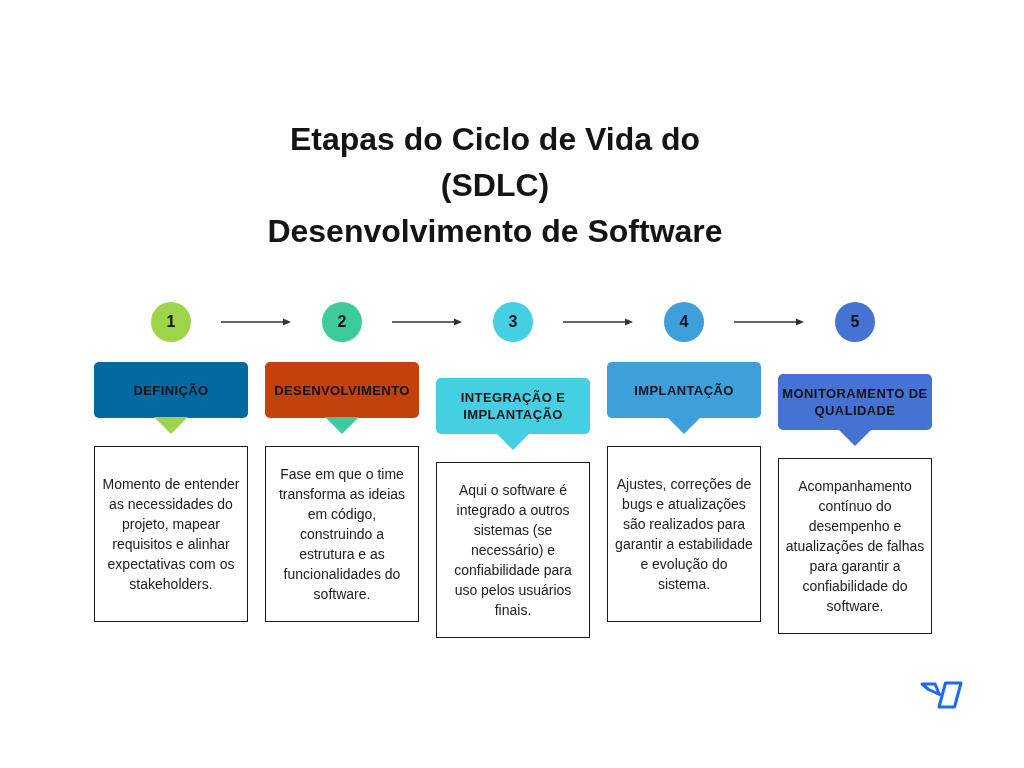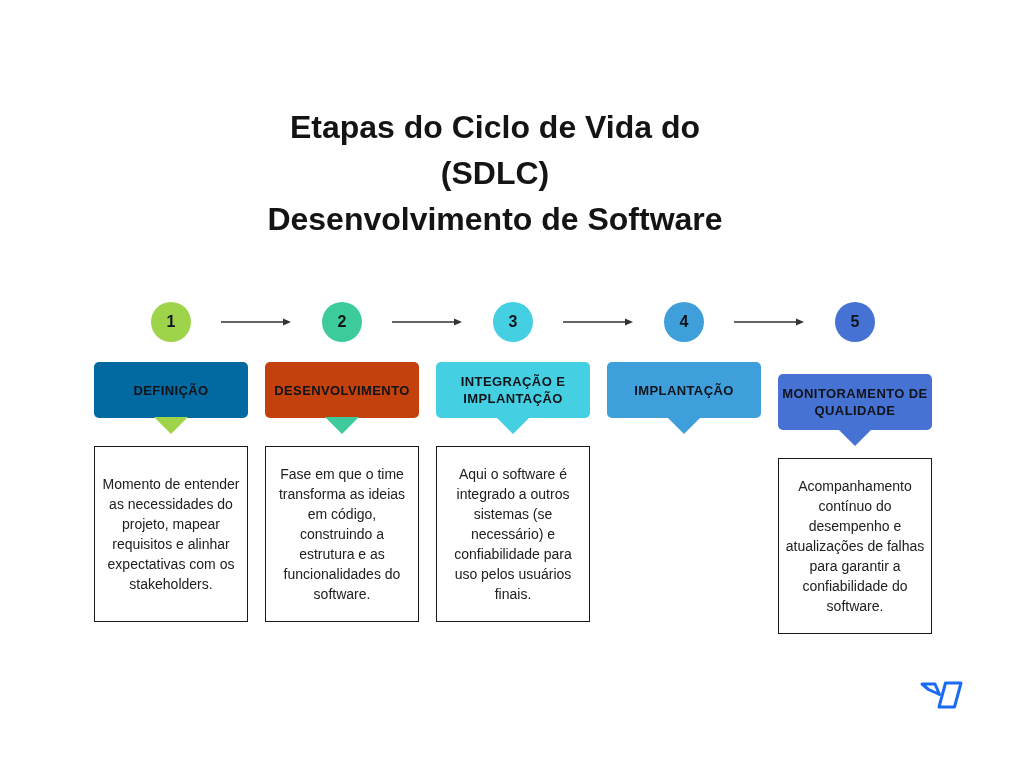--- a/index.html
+++ b/index.html
@@ -1,21 +1,21 @@
 <!DOCTYPE html>
 <html><head>
 <meta charset="utf-8">
 <style>
   html,body{margin:0;padding:0;background:#ffffff;}
   .canvas{
     position:relative;width:1024px;height:768px;background:#ffffff;
     font-family:"Liberation Sans",sans-serif;overflow:hidden;
   }
   .title{
-    position:absolute;top:104px;left:0;width:990px;text-align:center;
+    position:absolute;top:116px;left:0;width:990px;text-align:center;
     font-weight:bold;font-size:32px;line-height:46px;color:#141414;
   }
   .steps{
     position:absolute;left:94px;top:302px;width:840px;
     display:flex;gap:17px;
   }
   .step{width:154px;flex:0 0 154px;display:flex;flex-direction:column;align-items:center;}
   .circle{
     width:40px;height:40px;border-radius:50%;
     display:flex;align-items:center;justify-content:center;
@@ -80,29 +80,30 @@
 
     <div class="step">
       <div class="circle" style="background: rgb(62, 203, 156);">2</div>
       <div class="label-box" style="background: #c2410c;">DESENVOLVIMENTO</div>
       <div class="pointer" style="background: rgb(62, 203, 156);"></div>
       <div class="desc-box">Fase em que o time transforma as ideias em código, construindo a estrutura e as funcionalidades do software.</div>
     </div>
 
     <div class="step">
       <div class="circle" style="background: rgb(68, 208, 226);">3</div>
-      <div class="label-box" style="background: rgb(68, 208, 226);">INTEGRAÇÃO E IMPLANTAÇÃO</div>
+      <div class="label-box" style="background: rgb(68, 208, 226); margin-top: 16px;">INTEGRAÇÃO E IMPLANTAÇÃO</div>
       <div class="pointer" style="background: rgb(68, 208, 226);"></div>
       <div class="desc-box">Aqui o software é integrado a outros sistemas (se necessário) e confiabilidade para uso pelos usuários finais.</div>
     </div>
 
     <div class="step">
       <div class="circle" style="background: rgb(63, 159, 219);">4</div>
       <div class="label-box" style="background: rgb(63, 159, 219);">IMPLANTAÇÃO</div>
       <div class="pointer" style="background: rgb(63, 159, 219);"></div>
+      <div class="desc-box">Ajustes, correções de bugs e atualizações são realizados para garantir a estabilidade e evolução do sistema.</div>
     </div>
 
     <div class="step">
       <div class="circle" style="background: rgb(70, 115, 211);">5</div>
       <div class="label-box" style="background: rgb(70, 115, 211); margin-top: 12px;">MONITORAMENTO DE QUALIDADE</div>
       <div class="pointer" style="background: rgb(70, 115, 211);"></div>
       <div class="desc-box">Acompanhamento contínuo do desempenho e atualizações de falhas para garantir a confiabilidade do software.</div>
     </div>
 
   </div>

